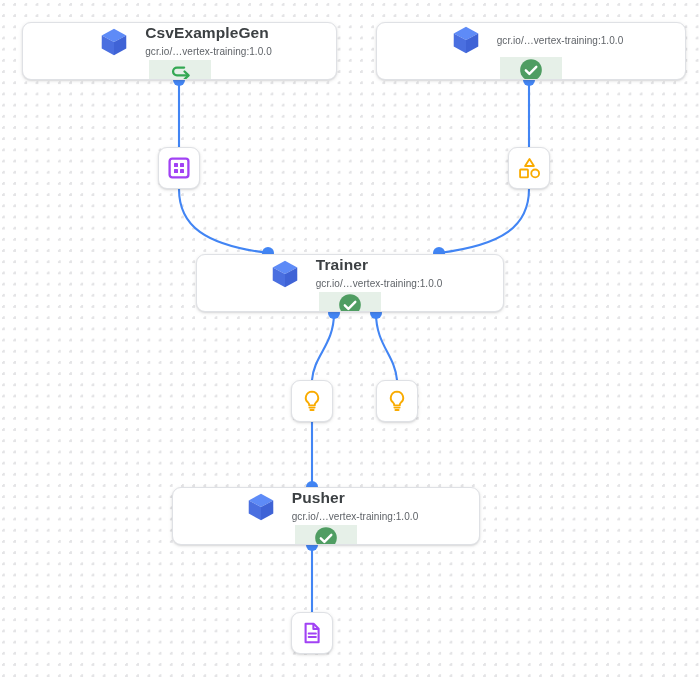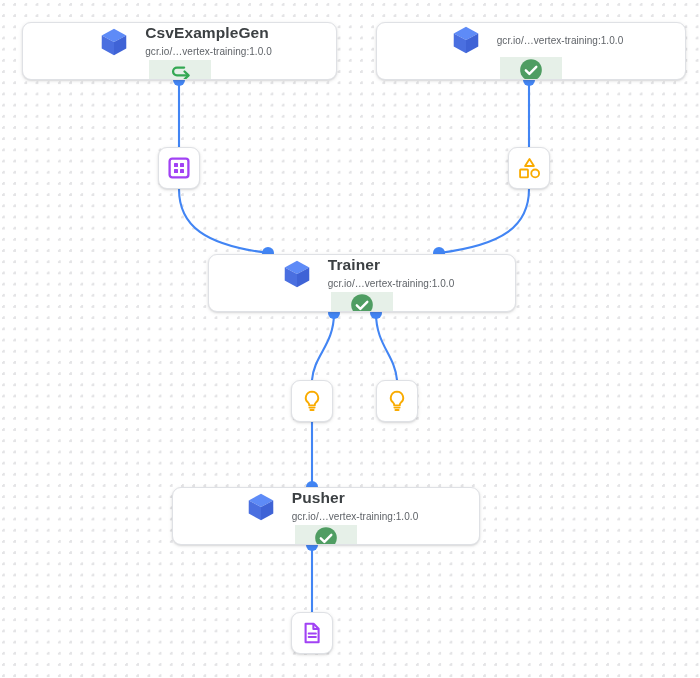--- a/index.html
+++ b/index.html
@@ -107,21 +107,21 @@
     box-shadow: 0 1px 2px rgba(60,64,67,.16), 0 1px 4px rgba(60,64,67,.08);
     display: flex;
     align-items: center;
     justify-content: center;
   }
   .artifact svg { display: block; }
 
   
   .n-csv      { left: 22px;  top: 22px;  width: 315px; height: 58px; }
   .n-hyper    { left: 376px; top: 22px;  width: 310px; height: 58px; }
-  .n-trainer  { left: 208px; top: 254px; width: 308px; height: 58px; }
+  .n-trainer  { left: 196px; top: 254px; width: 308px; height: 58px; }
   .n-pusher   { left: 172px; top: 487px; width: 308px; height: 58px; }
 
   .a-examples { left: 158px; top: 147px; }
   .a-hparams  { left: 508px; top: 147px; }
   .a-model-l  { left: 291px; top: 380px; }
   .a-model-r  { left: 376px; top: 380px; }
   .a-doc      { left: 291px; top: 612px; }
 </style>
 </head>
 <body>

